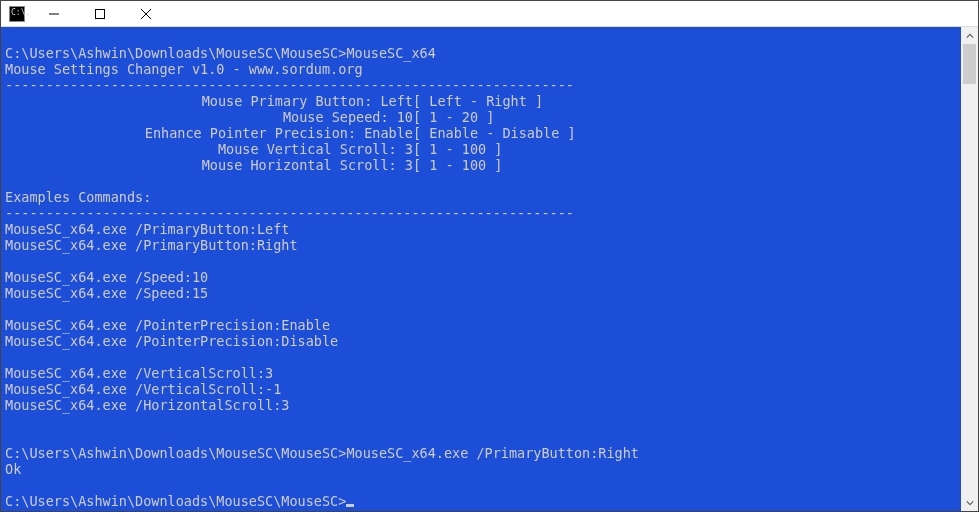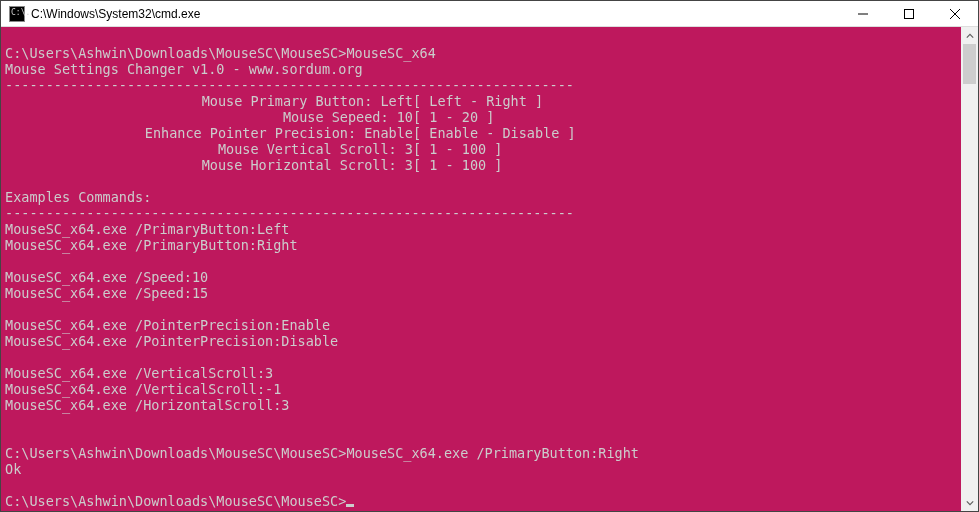--- a/index.html
+++ b/index.html
@@ -63,21 +63,21 @@
     }
     .win-btn svg { width: 10px; height: 10px; }
     .console-area {
       flex: 1;
       display: flex;
       background: #000;
       position: relative;
     }
     .console {
       flex: 1;
-      background: #be185d;
+      background: #1d4ed8;
       color: #cccccc;
       font-family: Consolas, "Lucida Console", monospace;
       font-size: 13.5px;
       line-height: 16px;
       padding: 2px 4px;
       white-space: pre;
       overflow: hidden;
     }
     .scrollbar {
       width: 17px;
@@ -117,21 +117,20 @@
     }
     .row { display: block; }
     .label-col { display: inline-block; width: 408px; text-align: right; }
   </style>
 </head>
 <body>
 
 <div class="window">
   <div class="titlebar">
     <div class="titlebar-icon">C:\.</div>
-    <div class="title-text">C:\Windows\System32\cmd.exe</div>
     <div class="win-buttons">
       <div class="win-btn">
         <svg viewBox="0 0 10 10">
             <line x1="0" y1="5" x2="10" y2="5" stroke="#000" stroke-width="1"></line>
           </svg>
       </div>
       <div class="win-btn">
         <svg viewBox="0 0 10 10">
             <rect x="0.5" y="0.5" width="9" height="9" fill="none" stroke="#000" stroke-width="1"></rect>
           </svg>

